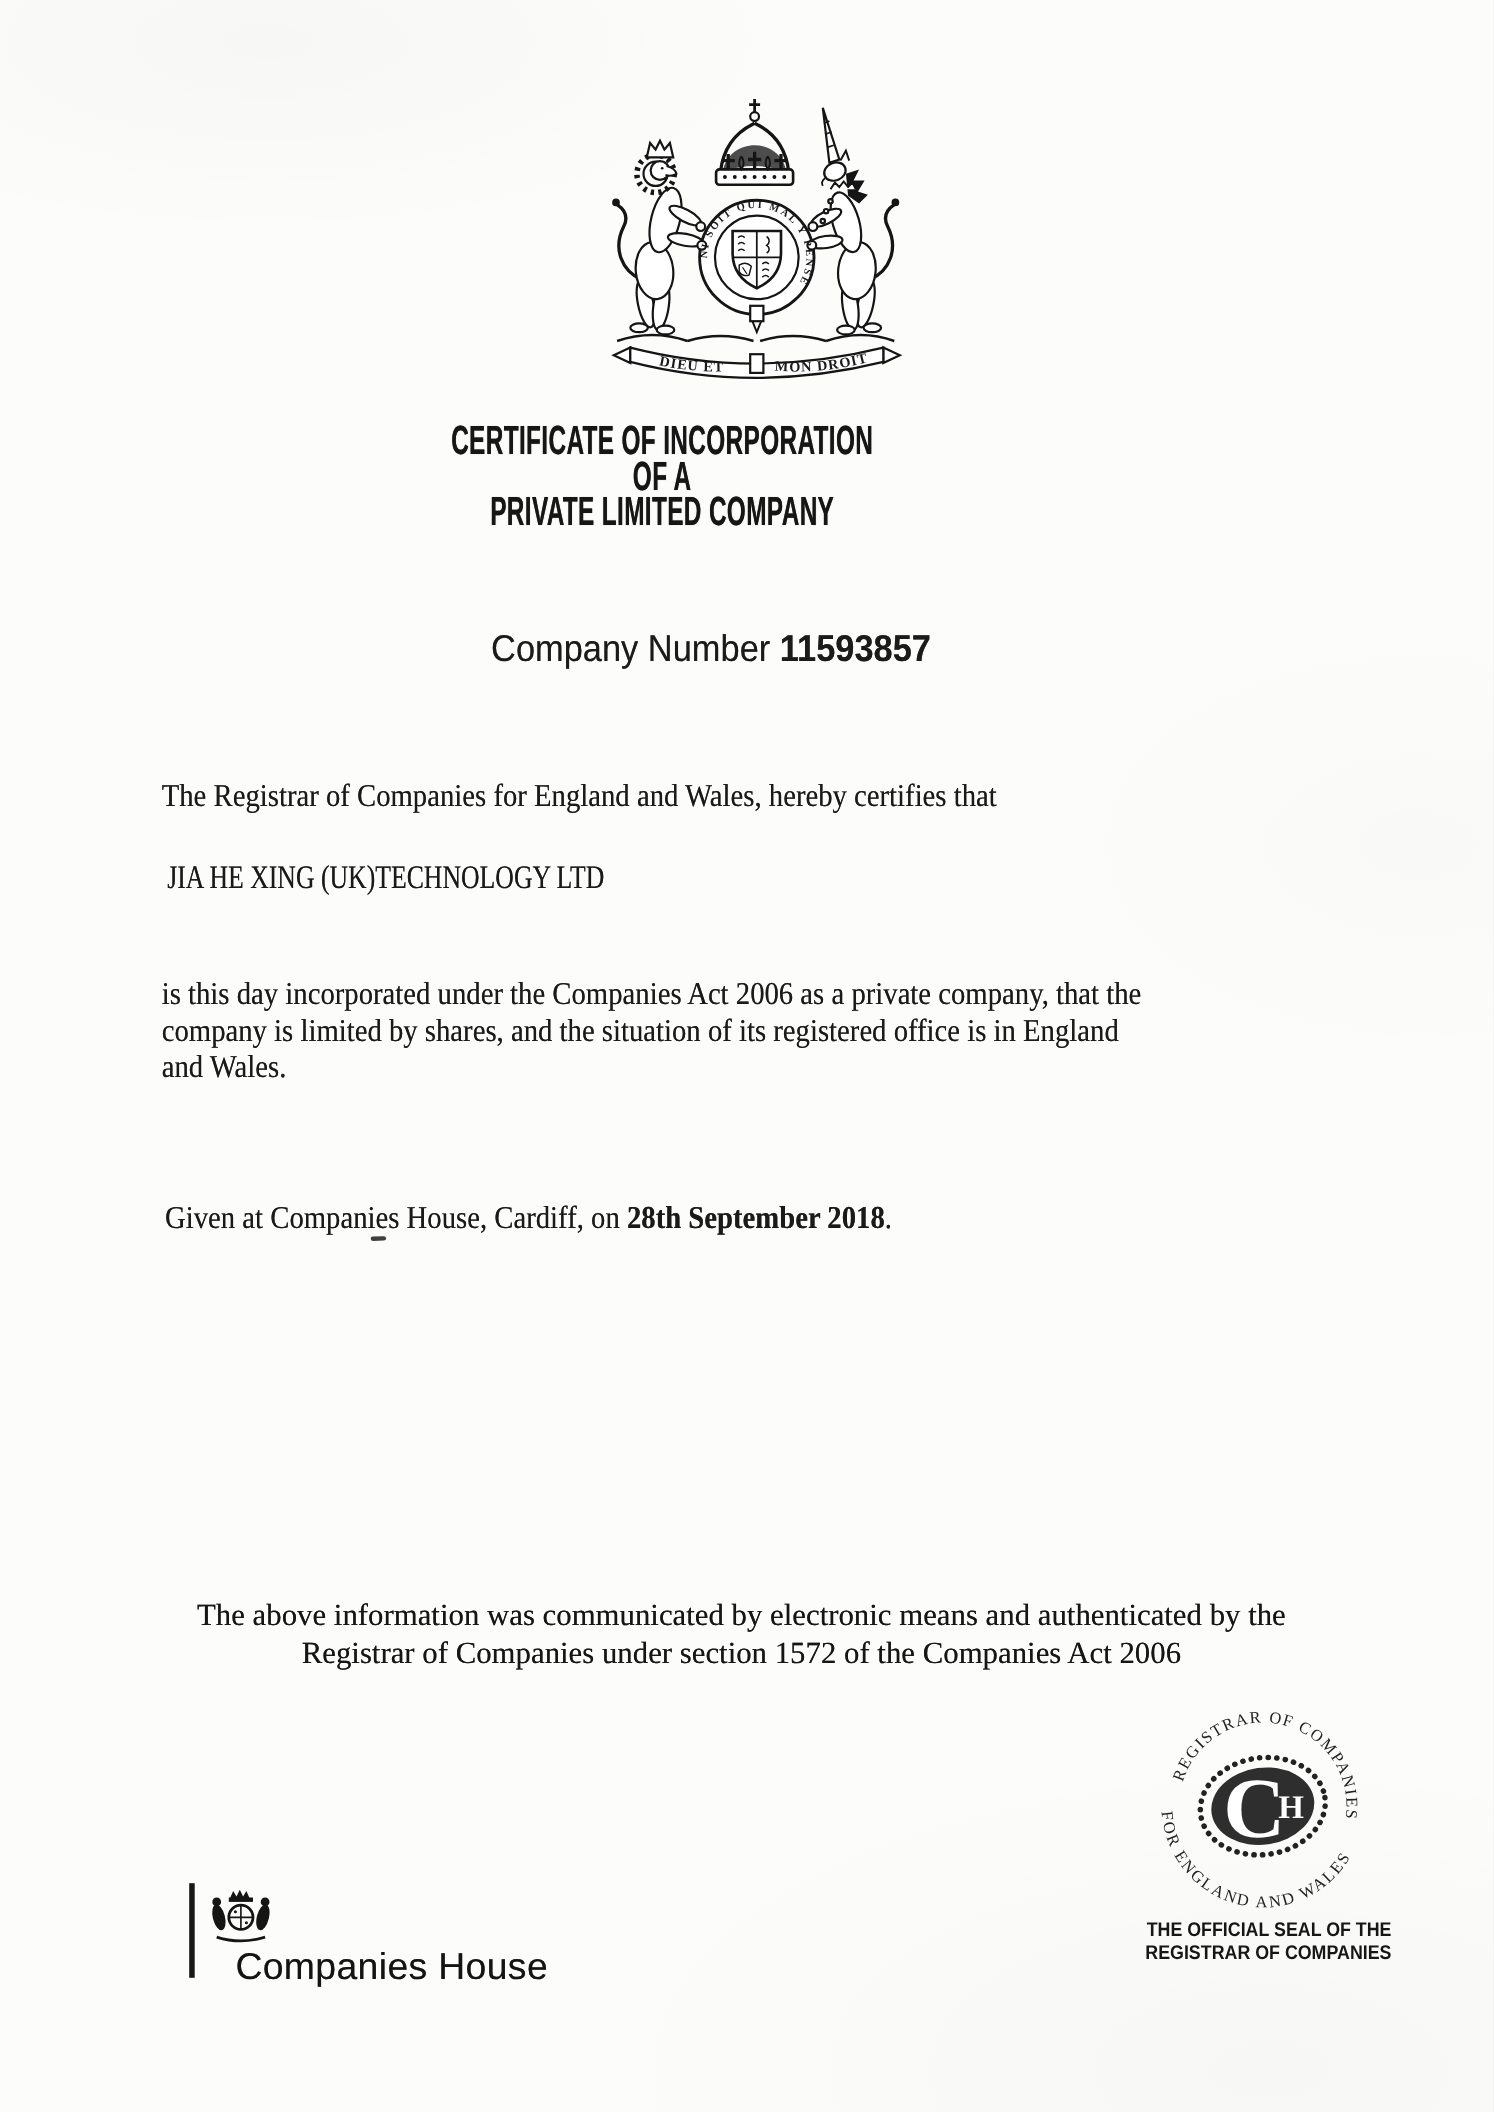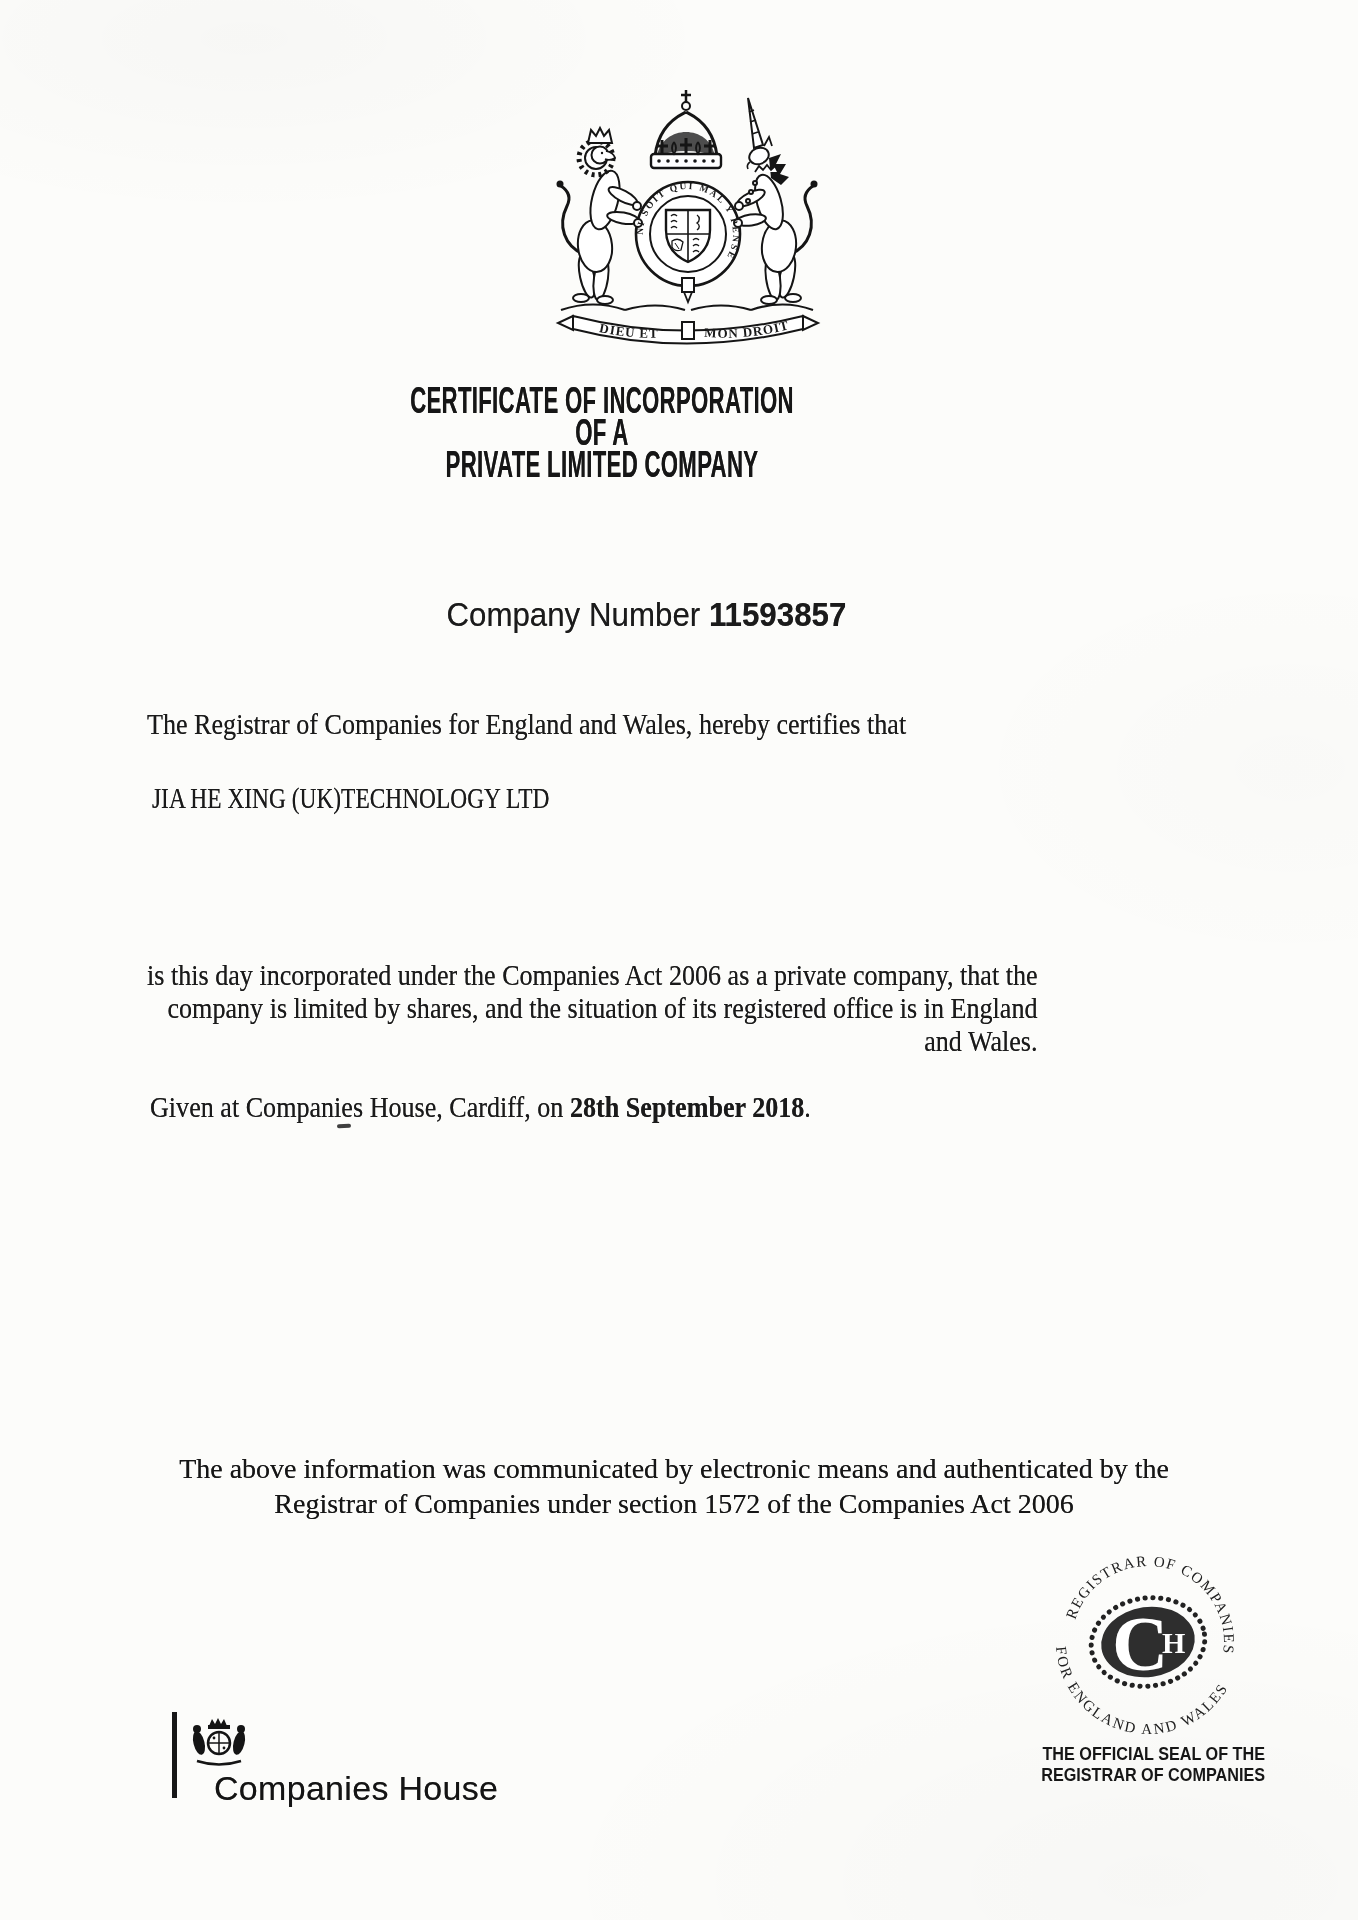--- a/index.html
+++ b/index.html
@@ -28,39 +28,39 @@
     font-family:"Liberation Sans", sans-serif;
     font-weight:bold;
     font-size:37px;line-height:32px;
     color:#161616;
     letter-spacing:0.5px;
   }
   .heading div{transform:scaleX(0.60);transform-origin:50% 50%;text-shadow:0 0 0.8px rgba(0,0,0,0.75);}
 
   
   .company-number{
-    left:0;top:596px;width:1292px;text-align:center;
+    left:0;top:572px;width:1292px;text-align:center;
     font-family:"Liberation Sans", sans-serif;
     font-size:34px;line-height:36px;color:#1b1b1b;
   }
   .company-number .inner{display:inline-block;transform:scaleX(0.92);transform-origin:50% 50%;text-shadow:0 0 0.6px rgba(0,0,0,0.6);}
   .bold{font-weight:bold;}
 
   
   .serif-line{
     font-size:29px;line-height:33px;color:#1a1a1a;
     text-shadow:0 0 0.5px rgba(0,0,0,0.65);
     white-space:nowrap;
   }
   .sx90{transform:scaleX(0.90);transform-origin:0 50%;}
   .sx78{transform:scaleX(0.78);transform-origin:0 50%;}
 
   .certify{left:147px;top:708px;}
   .company-name{left:152px;top:781px;font-size:30px;}
-  .paragraph{left:147px;top:959px;text-align:right;}
+  .paragraph{left:147px;top:888px;}
   .given{left:150px;top:1091px;}
 
   
   .footnote{
     left:0;top:1451px;width:1348px;text-align:center;
     font-size:28px;line-height:35px;color:#161616;
     text-shadow:0 0 0.5px rgba(0,0,0,0.7);
   }
 
   

